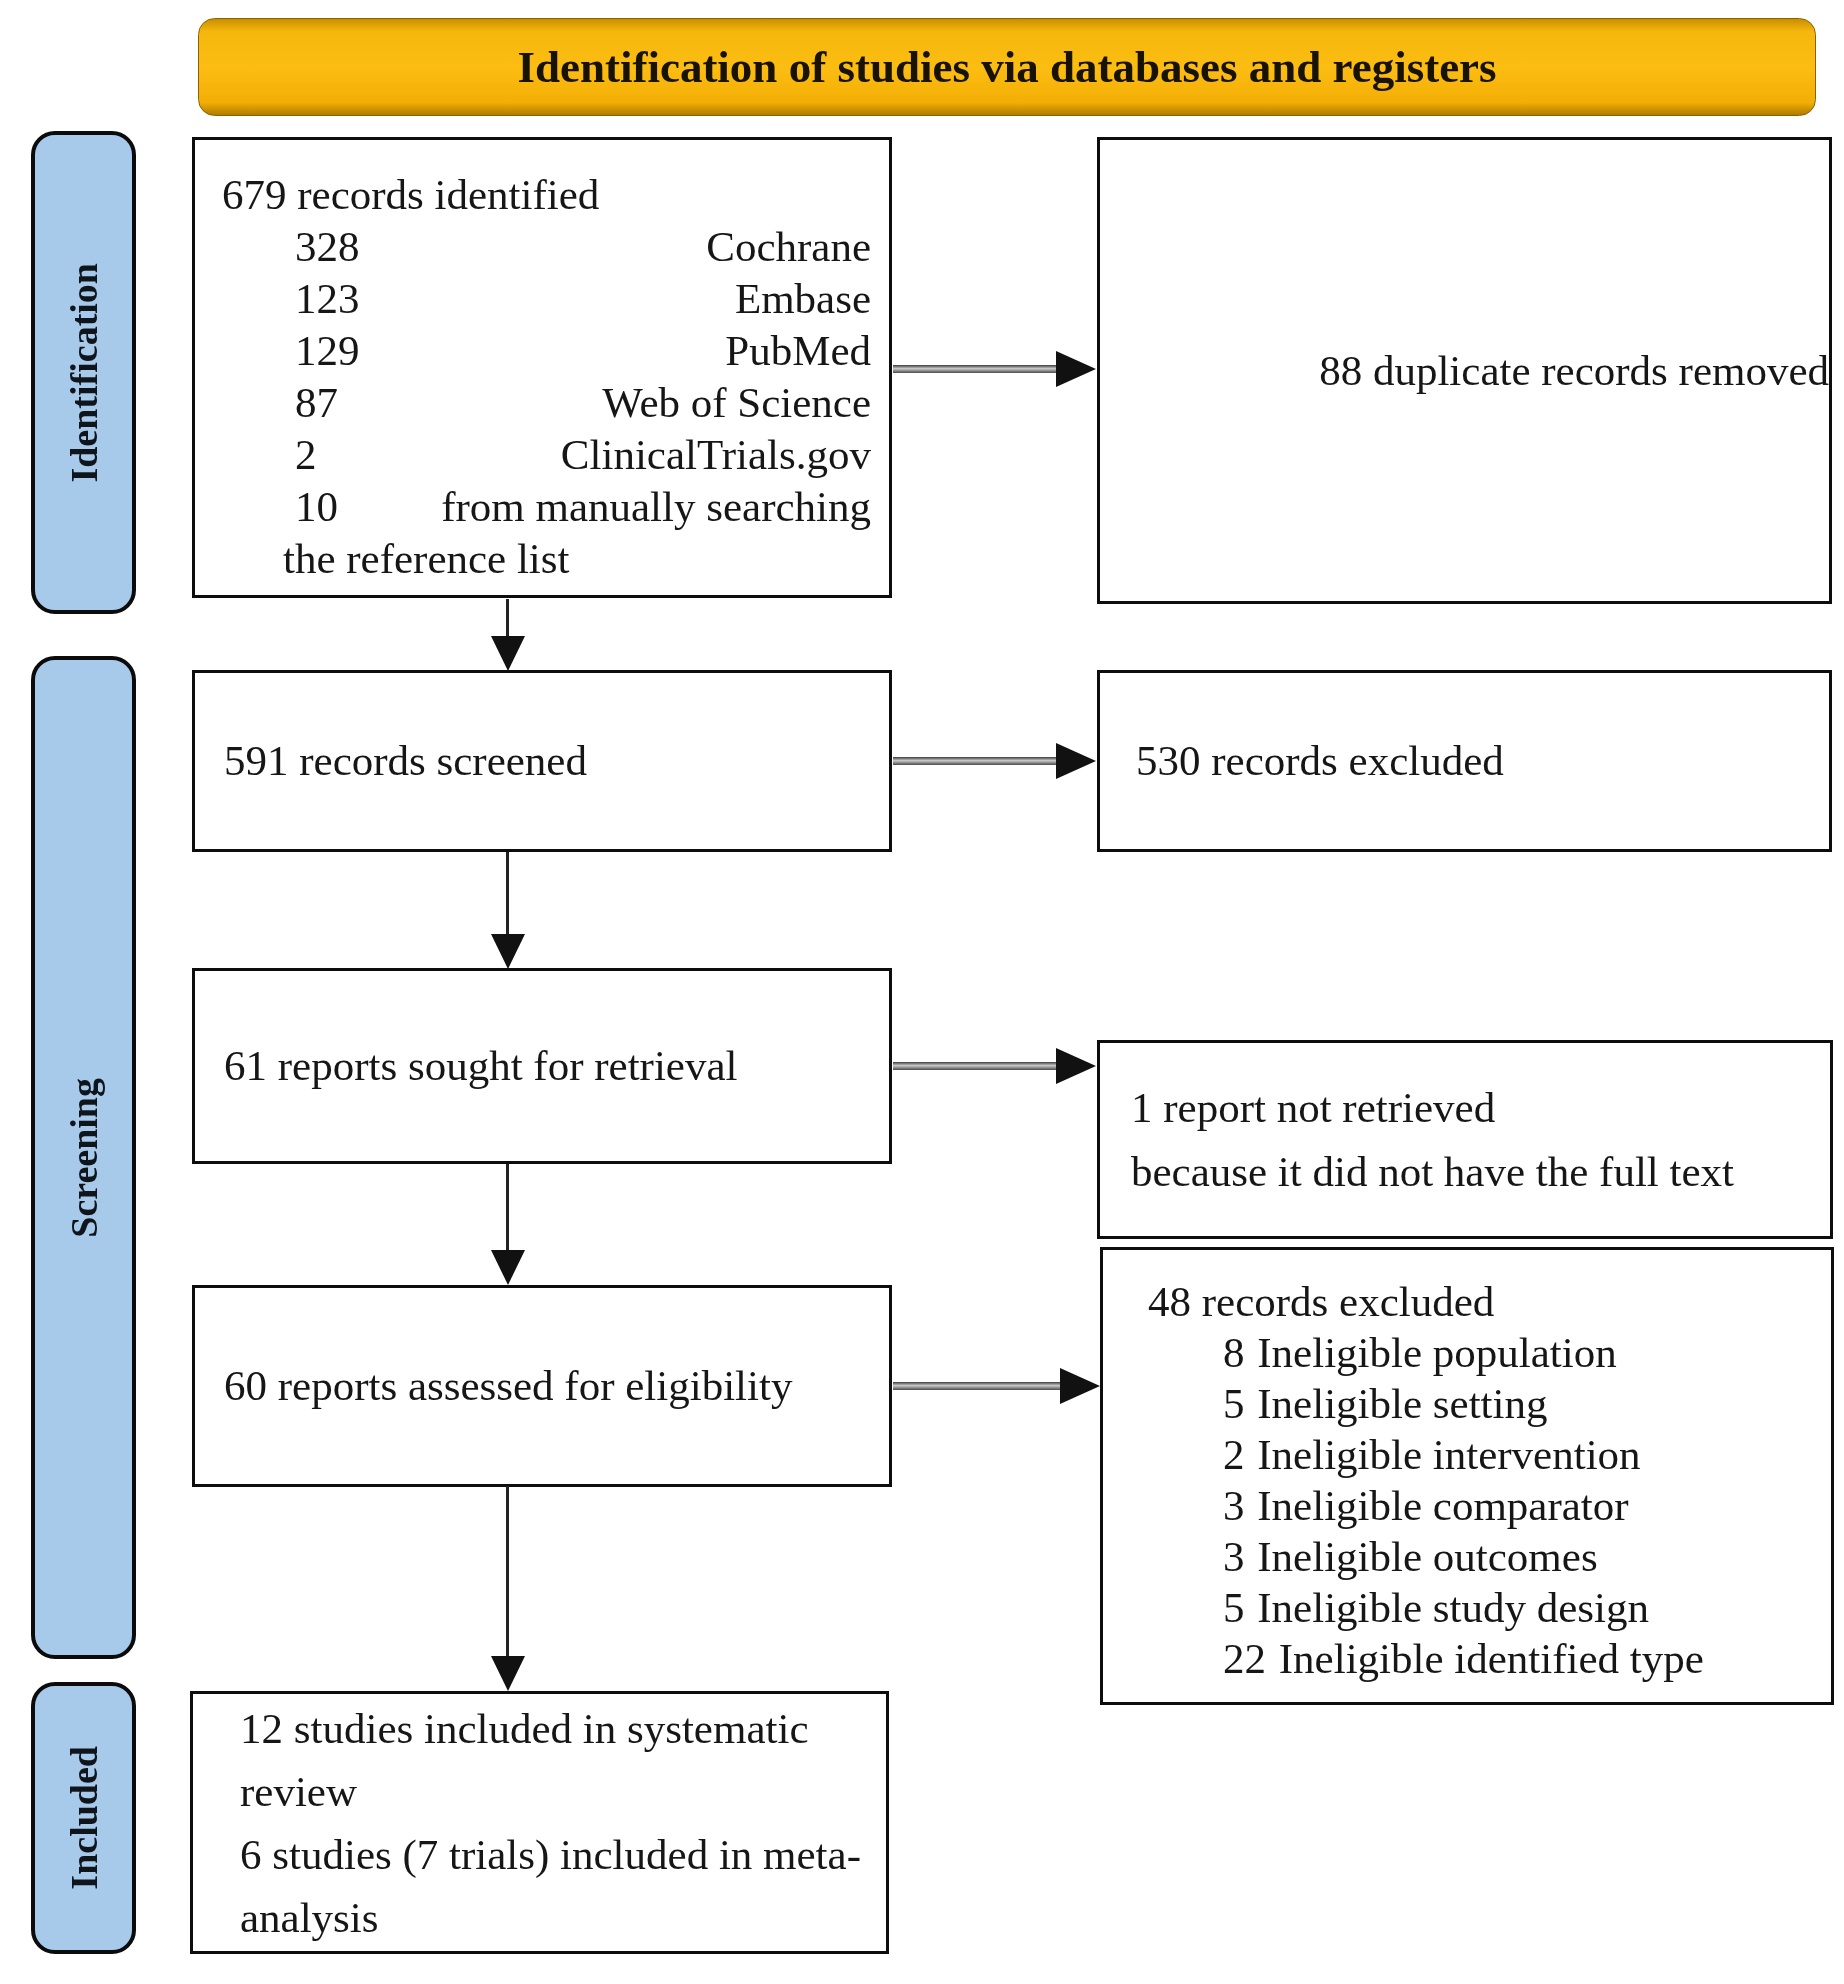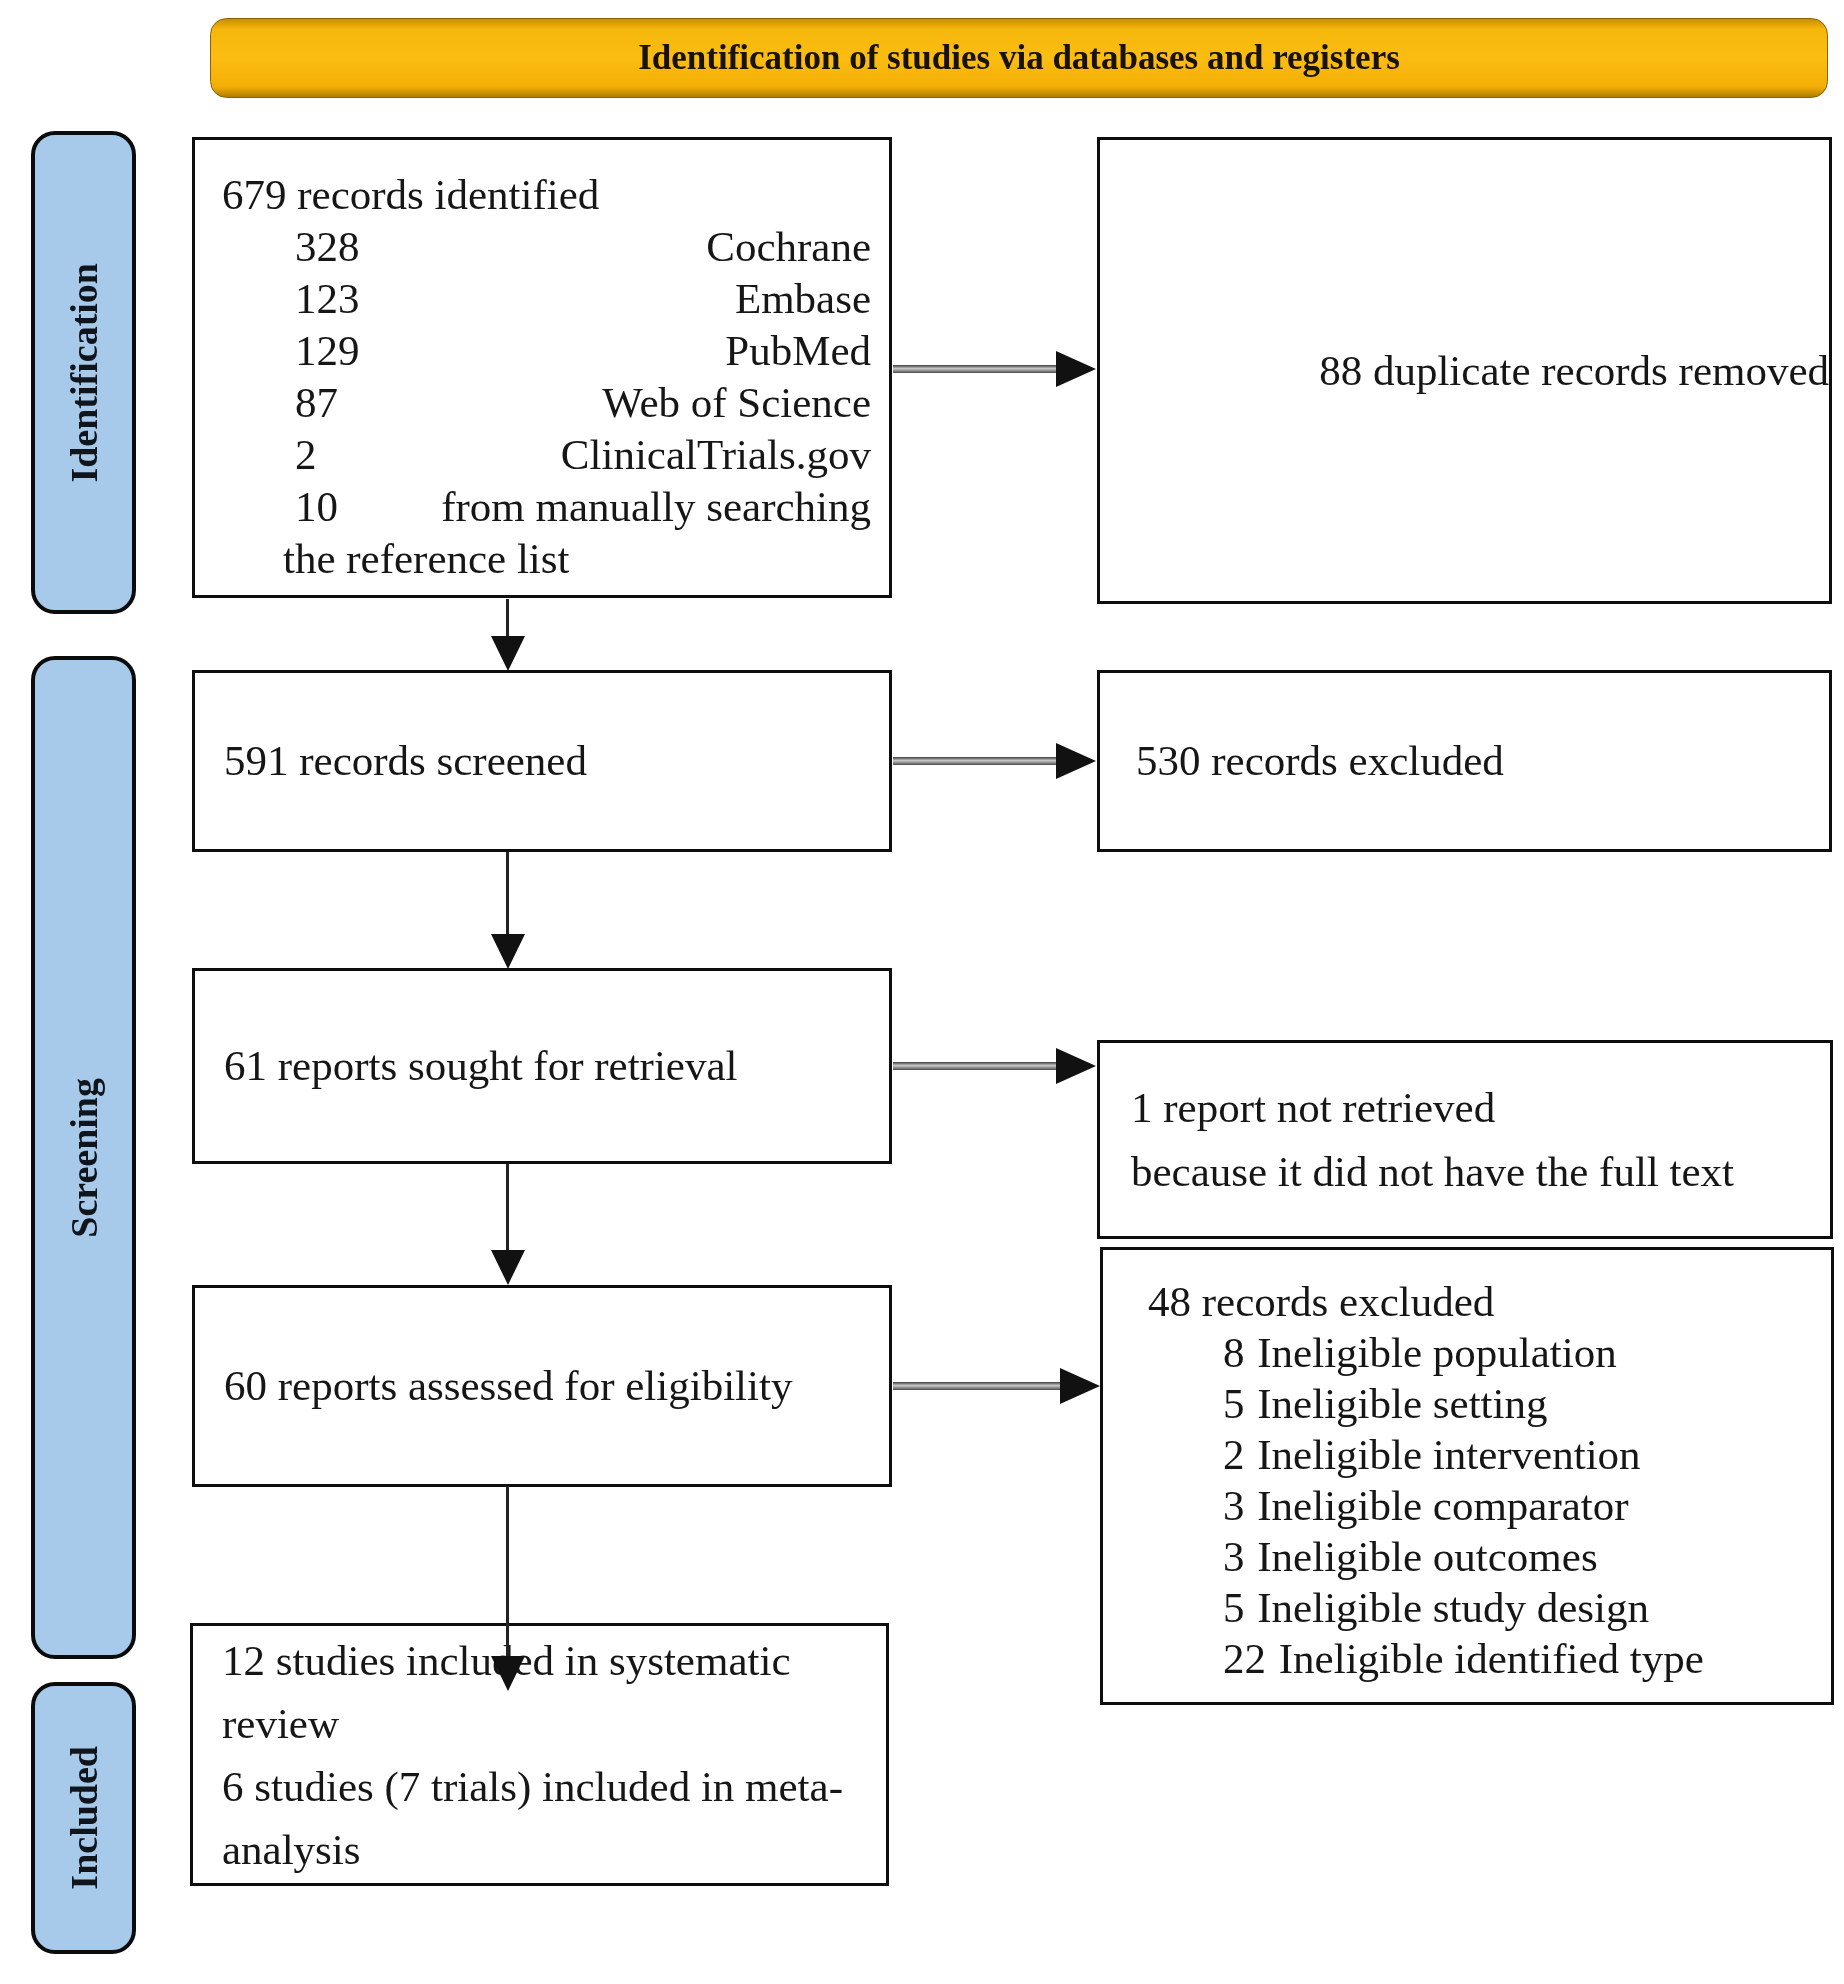--- a/index.html
+++ b/index.html
@@ -9,27 +9,27 @@
     height:1985px;
     background:#ffffff;
     font-family:"Liberation Serif","DejaVu Serif",serif;
     color:#161616;
     overflow:hidden;
   }
 
   
   .banner{
     position:absolute;
-    left:198px; top:18px; width:1618px; height:80px;
+    left:198px; top:18px; width:1618px; height:98px;
     box-sizing:border-box;
     border:1.9px solid #8a6200;
     border-radius:16.6px;
     background:linear-gradient(180deg,#c98f00 0%,#f6b70d 13%,#fcbd13 50%,#f3ae05 87%,#b07c00 100%);
     display:flex;align-items:center;justify-content:center;
-    font-size:35px;font-weight:bold;color:#171300;margin-left:12px;
+    font-size:45px;font-weight:bold;color:#171300;
   }
 
   
   .stage{
     position:absolute;
     left:31px;width:105px;
     box-sizing:border-box;
     background:#a7caeb;
     border:4.5px solid #0b0b0b;
     border-radius:24px;
@@ -53,21 +53,21 @@
   .vcenter{display:flex;flex-direction:column;justify-content:center;}
 
   .box-records{left:192px;top:137px;width:700px;height:461px;padding:29px 18px 0 27px;line-height:52px;}
   .box-records .srow{margin-left:73px;display:flex;justify-content:space-between;}
   .box-records .srow .num{display:inline-block;width:134px;flex-shrink:0;}
   .box-records .cont{margin-left:61px;}
 
   .box-screened{left:192px;top:670px;width:700px;height:182px;padding-left:29px;}
   .box-retrieval{left:192px;top:968px;width:700px;height:196px;padding-left:29px;}
   .box-eligibility{left:192px;top:1285px;width:700px;height:202px;padding-left:29px;}
-  .box-included{left:190px;top:1623px;width:699px;height:263px;padding-left:29px;line-height:63px;}
+  .box-included{left:190px;top:1691px;width:699px;height:263px;padding-left:47px;line-height:63px;}
 
   .box-duplicates{left:1097px;top:137px;width:735px;height:467px;padding-left:36px;align-items:flex-end;}
   .box-excluded{left:1097px;top:670px;width:735px;height:182px;padding-left:36px;}
   .box-notretrieved{left:1097px;top:1032px;width:736px;height:199px;padding-left:31px;line-height:64px;margin-top:8px;}
   .box-reasons{left:1100px;top:1247px;width:734px;height:458px;padding:25.6px 19px 0 45px;line-height:51px;}
   .box-reasons .rrow{margin-left:75px;}
   .box-reasons .cnt{margin-right:12.8px;}
 
   
   .varrow{position:absolute;width:35px;display:flex;flex-direction:column;align-items:center;}

